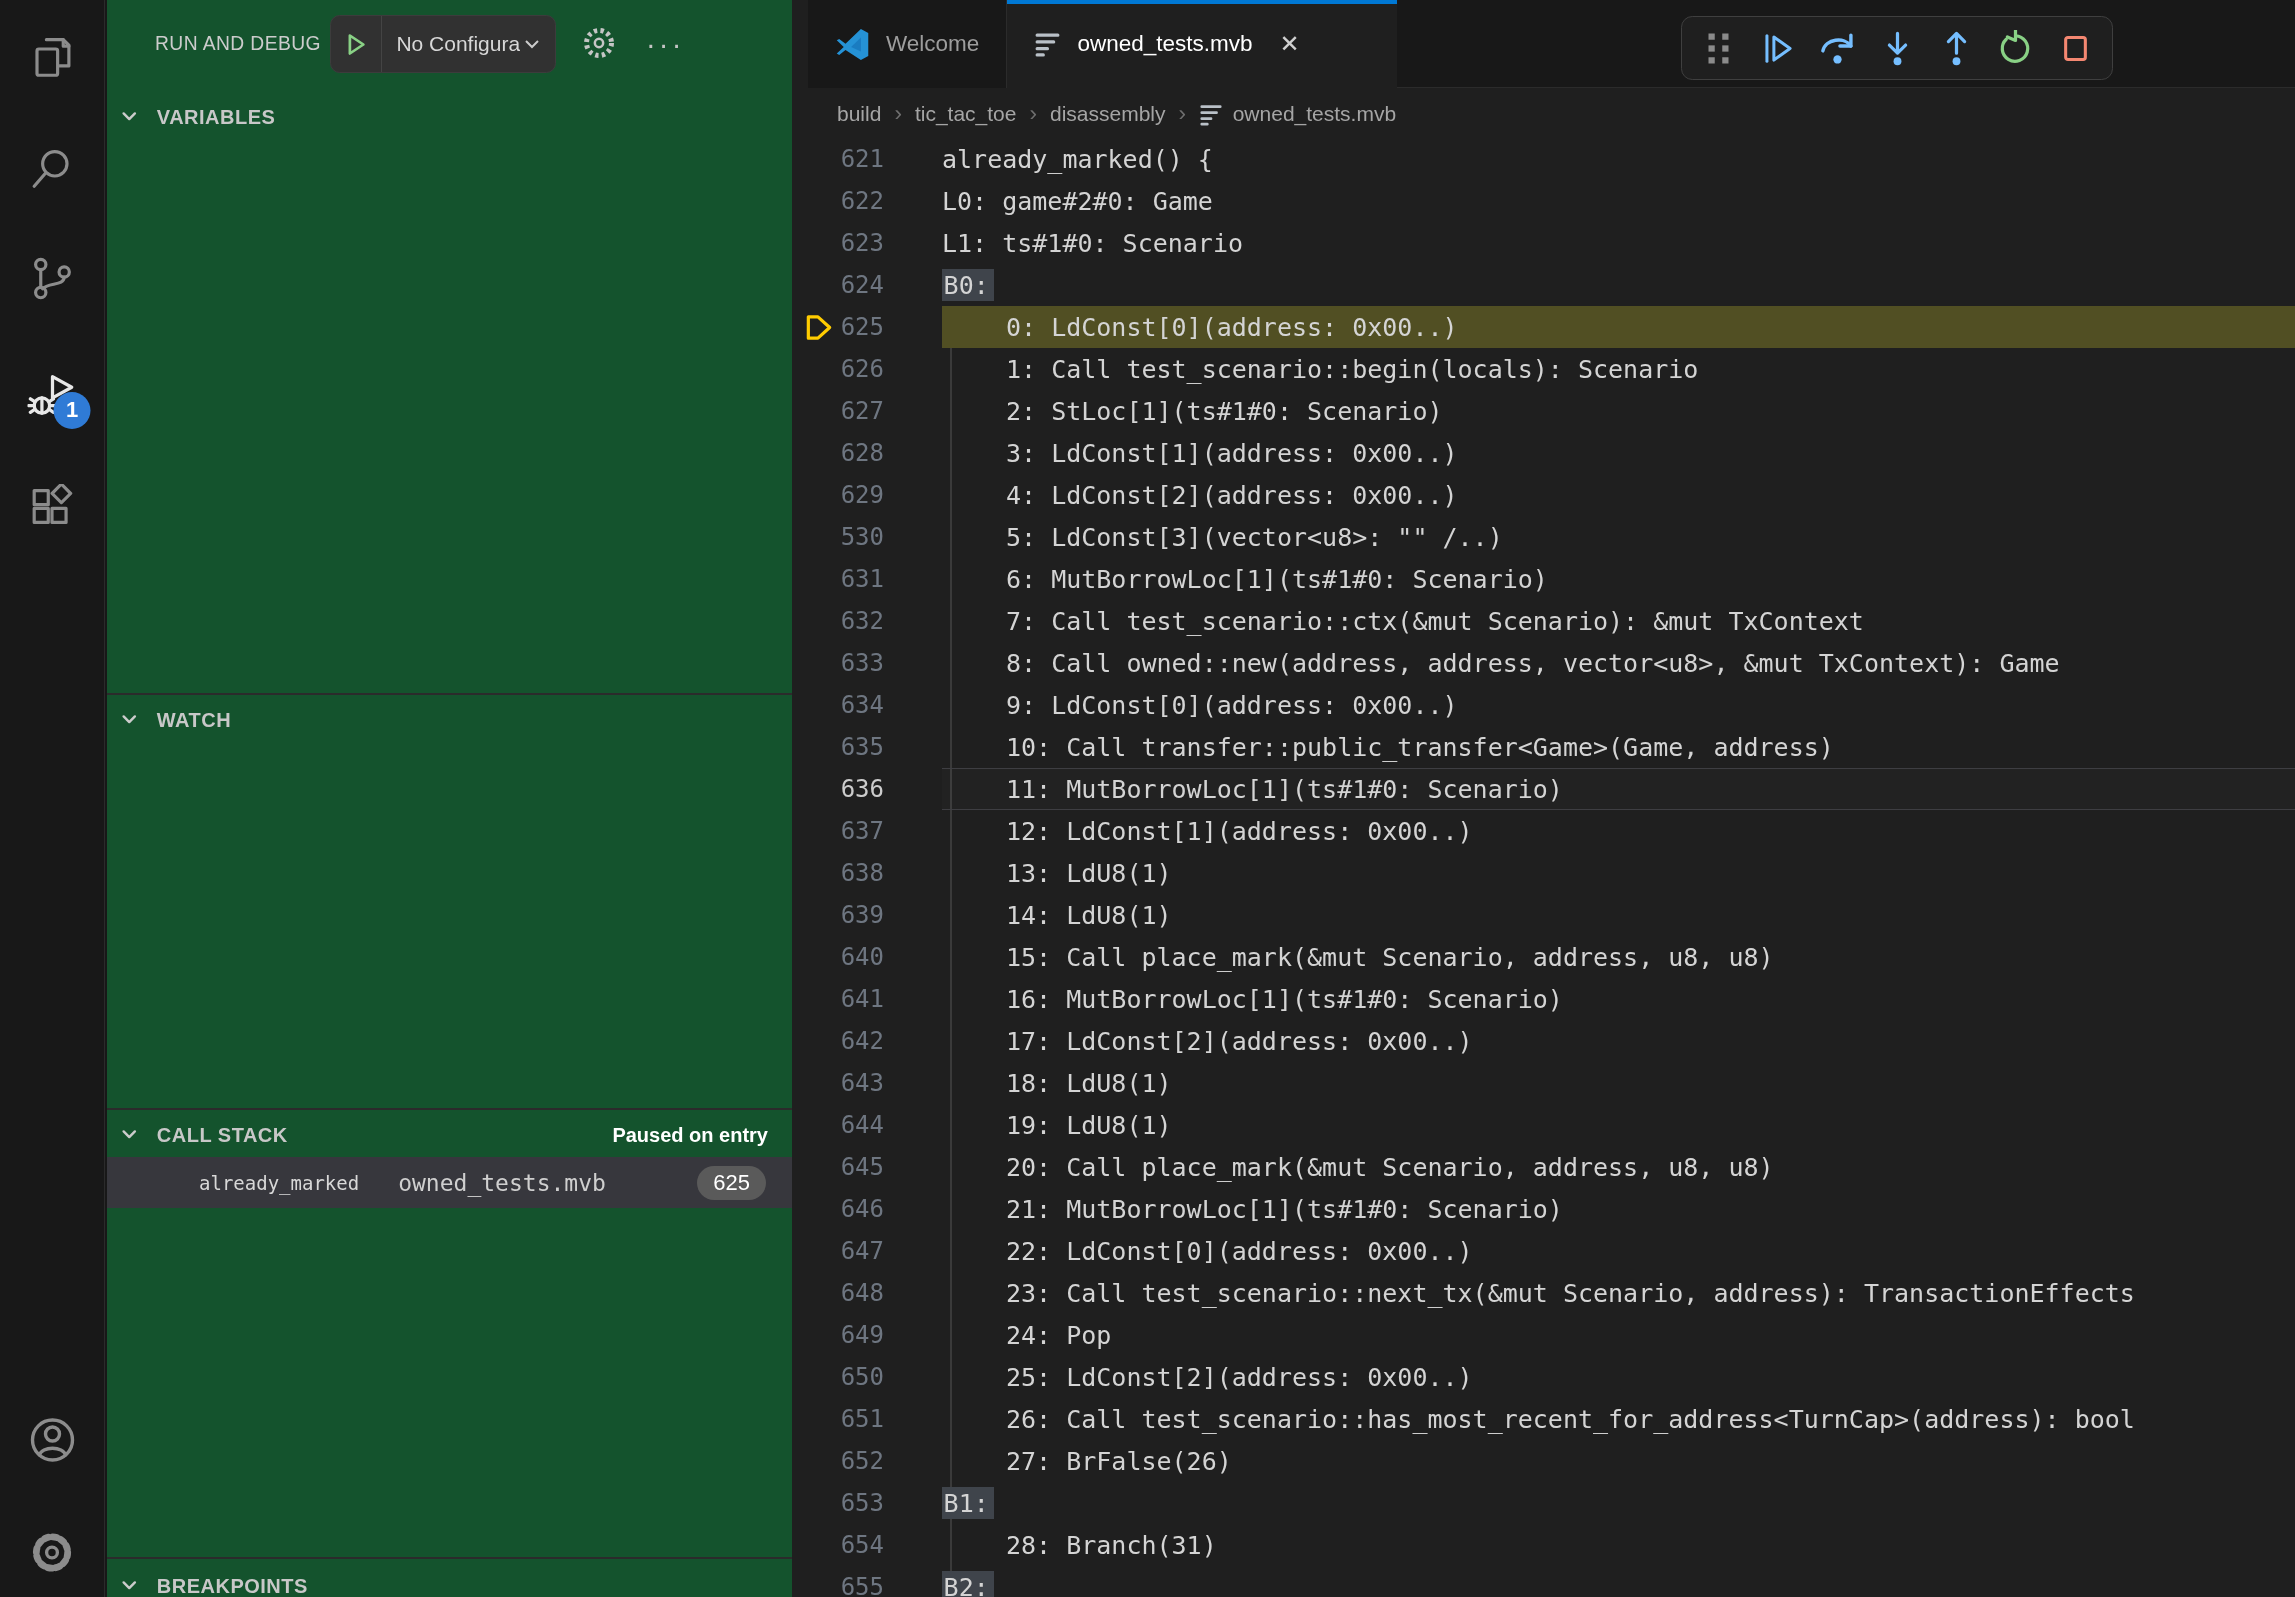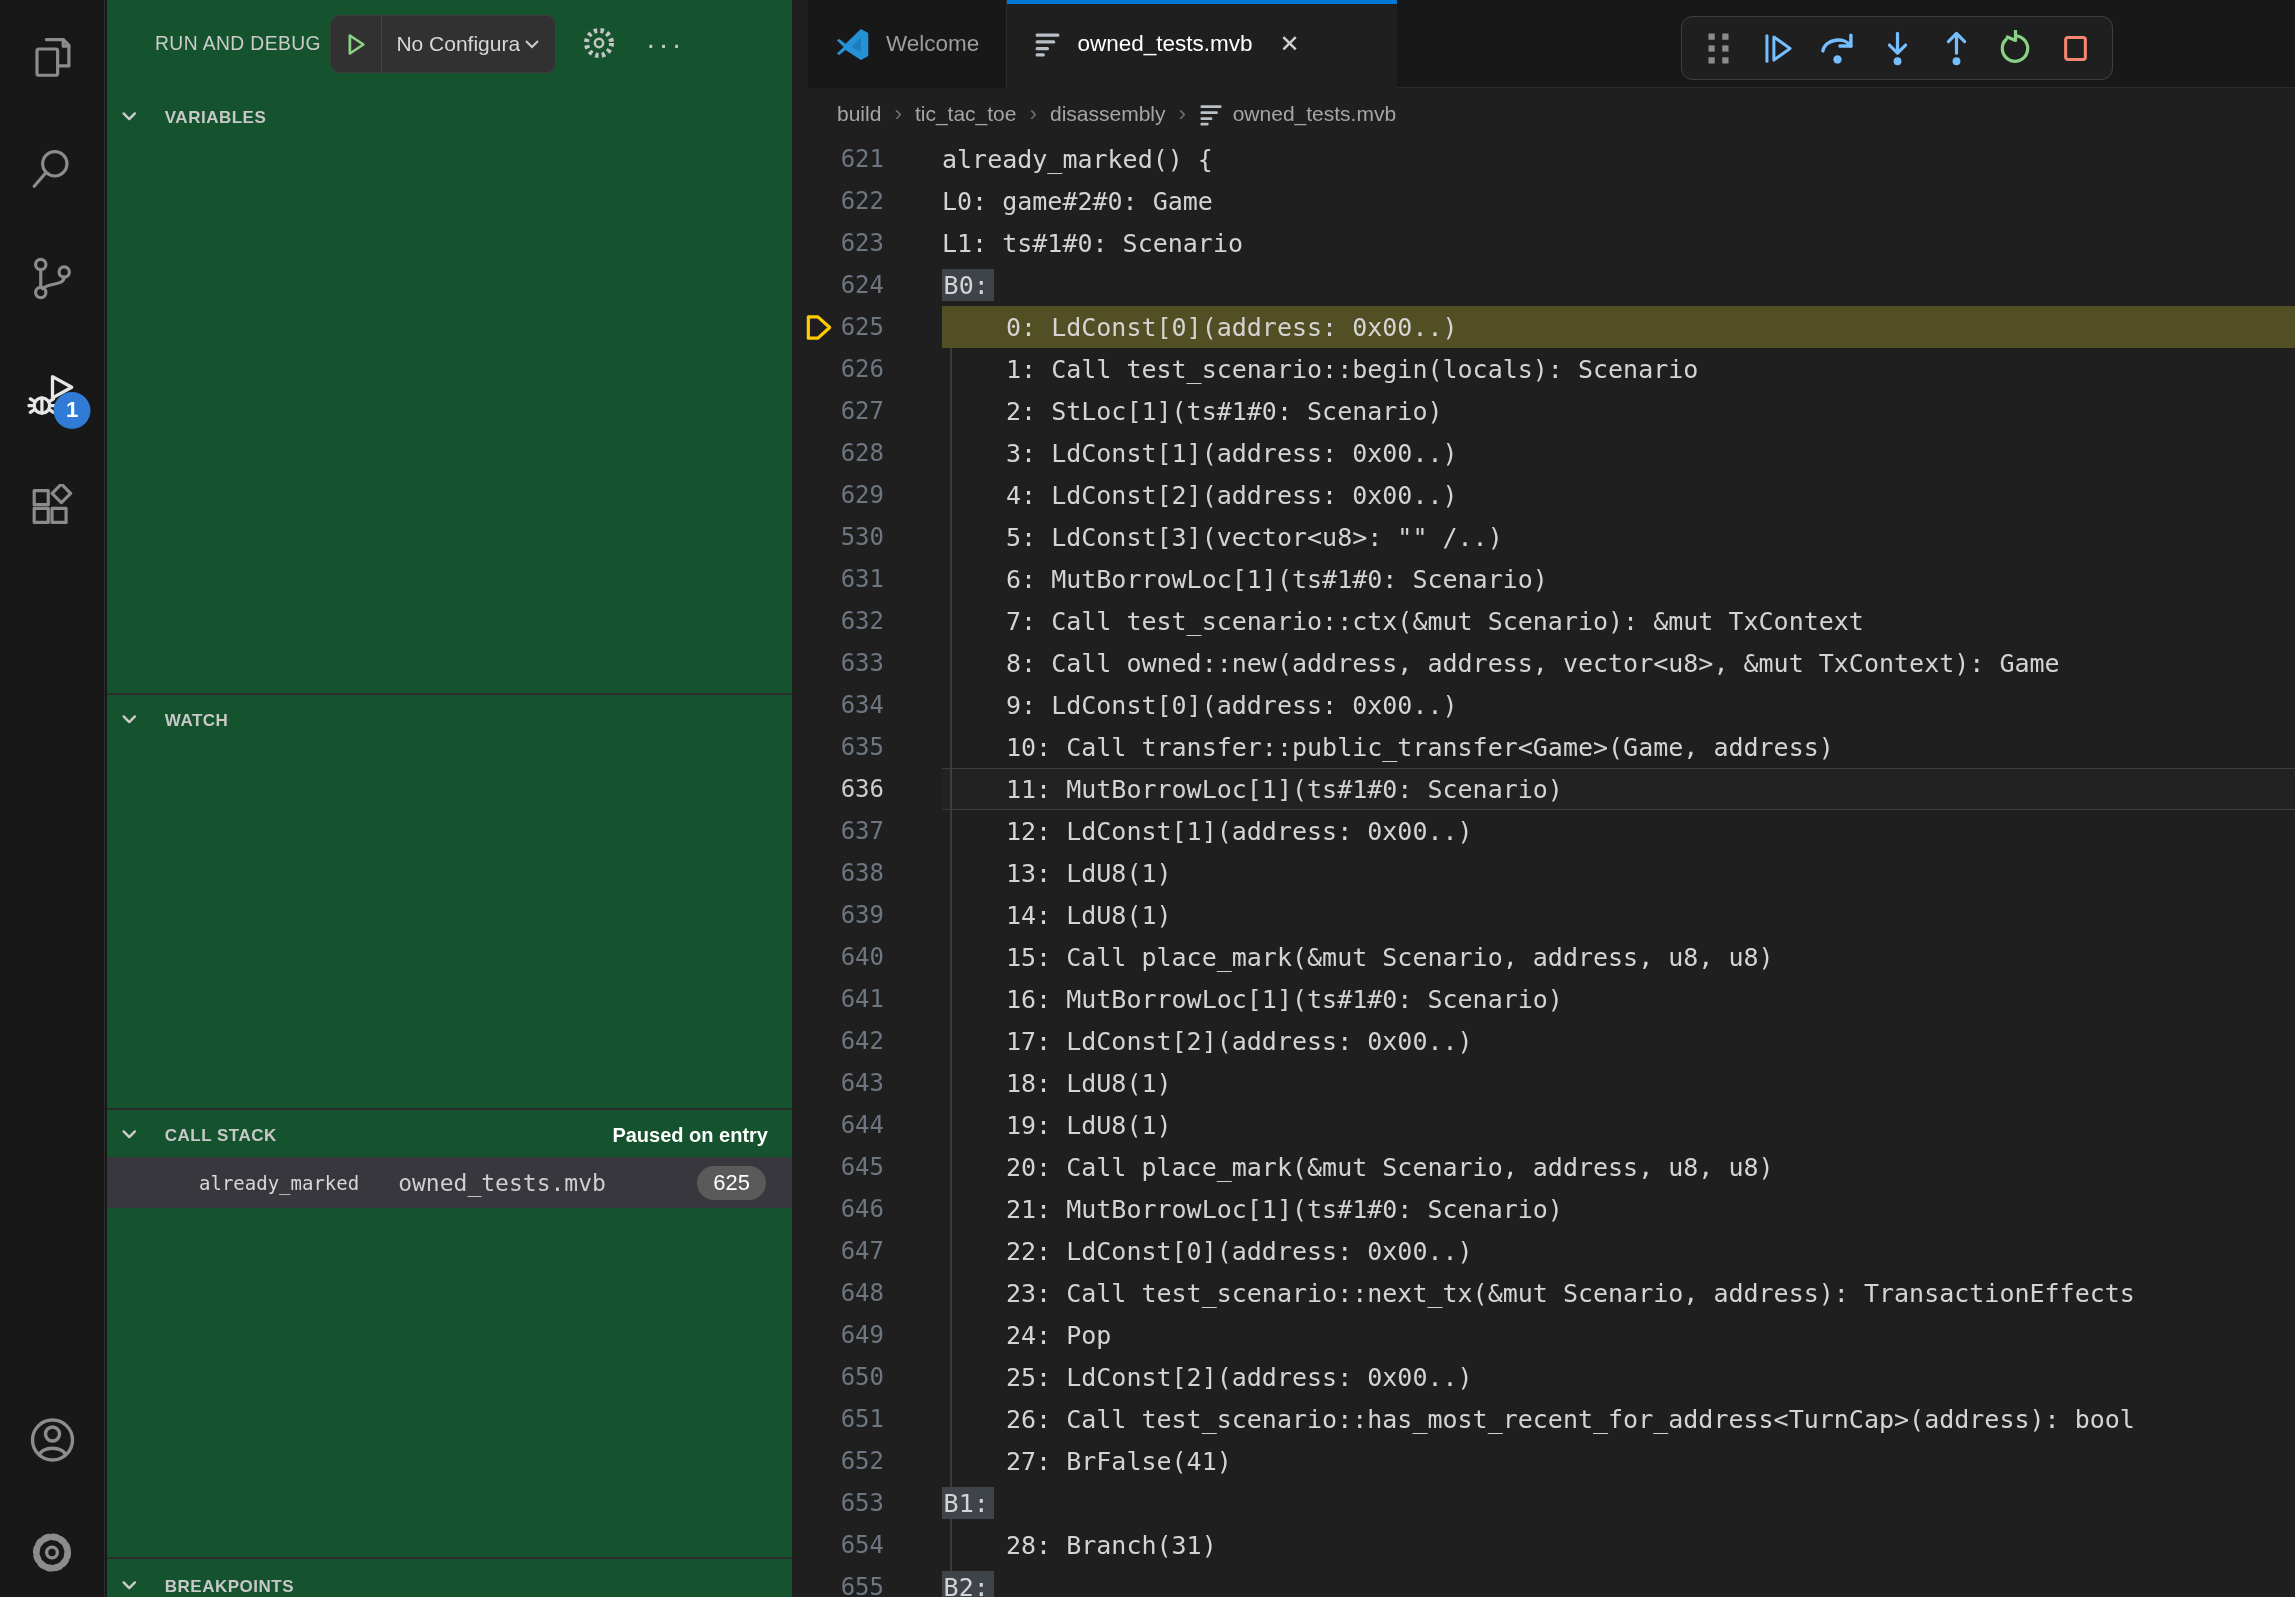--- a/index.html
+++ b/index.html
@@ -27,21 +27,21 @@
   #launch-play { width:51px; height:100%; display:flex; align-items:center; justify-content:center;
                  border-right:1.6px solid #444444; }
   #launch-label { display:flex; align-items:center; padding:0 11.3px 0 14.5px; max-width:196px; }
   #launch-label span { font-size:21px; color:#d7d7d7; white-space:nowrap; overflow:hidden; max-width:150px; }
   #sidebar-gear { margin-left:22.5px; cursor:pointer; }
   #sidebar-ellipsis { margin-left:27px; font-size:29px; color:#c5c5c5; letter-spacing:3.2px; cursor:pointer; }
 
   .section-divider { position:absolute; left:0; width:100%; height:1.6px; background:#2b2b2b; }
   .section-header { position:absolute; left:0; width:100%; display:flex; align-items:center; cursor:pointer; }
   .section-header .chev { margin-left:11.3px; }
-  .section-header .label { margin-left:24px; font-size:17px; font-weight:bold; color:#c8c8c8; letter-spacing:0.5px; }
+  .section-header .label { margin-left:16px; font-size:20px; font-weight:bold; color:#c8c8c8; letter-spacing:0.5px; }
   .section-status { position:absolute; right:24px; font-size:20px; font-weight:bold; color:#ffffff; }
 
   #locals-row { position:absolute; left:0; top:143px; width:100%; height:45px; display:flex; align-items:center; cursor:pointer; }
   #locals-row .chev { margin-left:34px; }
   #locals-row .label { margin-left:9.7px; font-size:22.5px; font-weight:bold; color:#cccccc; }
 
   #callstack-frame { position:absolute; left:0; top:1157px; width:100%; height:51px; background:#37373d;
                      display:flex; align-items:center; cursor:pointer; }
   #frame-name { margin-left:92px; font-family:"DejaVu Sans Mono",monospace; font-size:19px; color:#d8d8d8; }
   #frame-file { margin-left:39px; font-family:"DejaVu Sans Mono",monospace; font-size:23px; color:#cfcfcf; }
@@ -500,21 +500,21 @@
           <div class="code-line">
             <div class="gutter">
               <span class="num">651</span>
             </div>
             <div class="content instr"><span class="text">26: Call test_scenario::has_most_recent_for_address&lt;TurnCap&gt;(address): bool</span></div>
           </div>
           <div class="code-line">
             <div class="gutter">
               <span class="num">652</span>
             </div>
-            <div class="content instr"><span class="text">27: BrFalse(41)</span></div>
+            <div class="content instr"><span class="text">27: BrFalse(26)</span></div>
           </div>
           <div class="code-line">
             <div class="gutter">
               <span class="num">653</span>
             </div>
             <div class="content"><span class="text block-label">B1:</span></div>
           </div>
           <div class="code-line">
             <div class="gutter">
               <span class="num">654</span>

